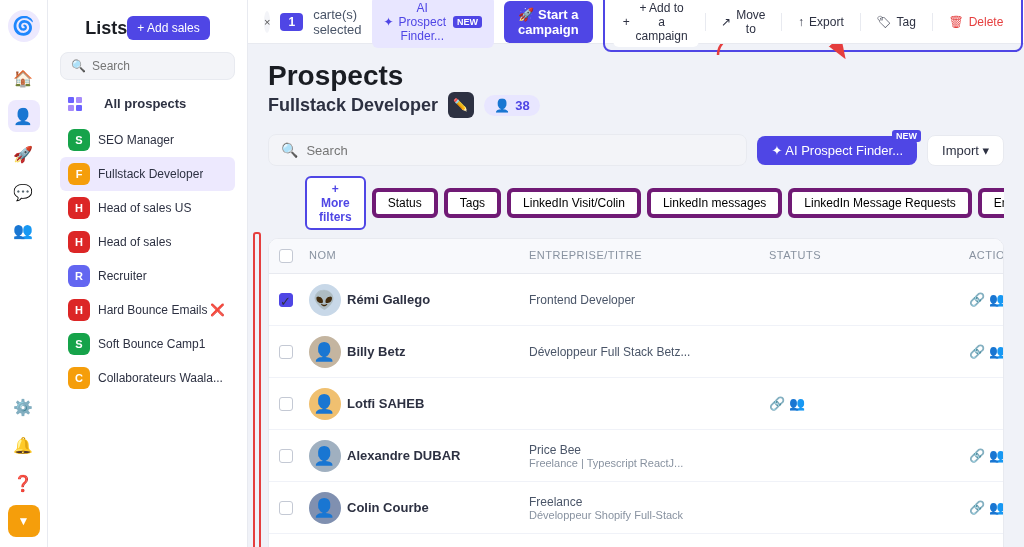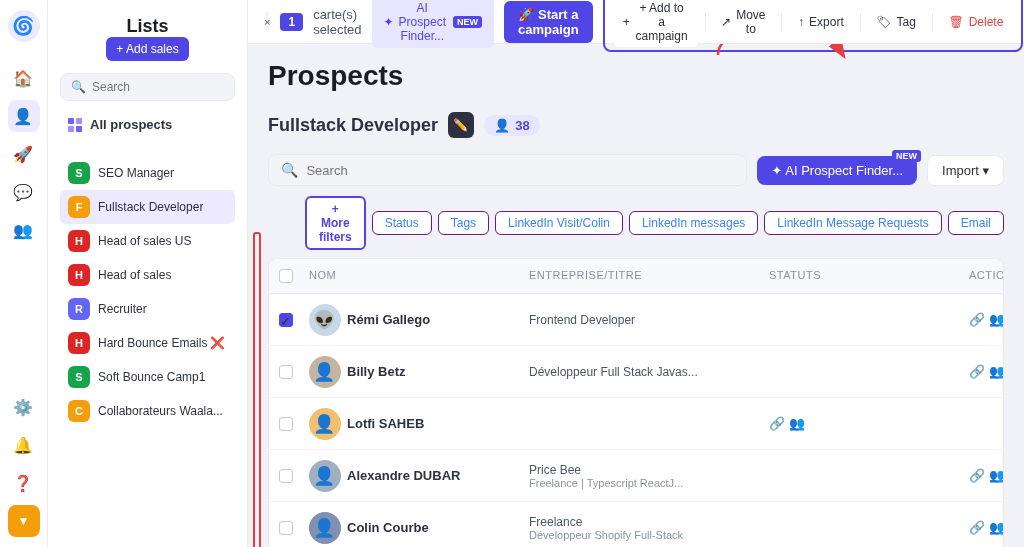--- a/index.html
+++ b/index.html
@@ -10,25 +10,25 @@
       width: 48px; background: #fff; display: flex; flex-direction: column; align-items: center; padding: 10px 0; border-right: 1px solid #e8eaf0; gap: 6px; height: 547px; flex-shrink: 0;
     }
     .nav-icon { width: 32px; height: 32px; display: flex; align-items: center; justify-content: center; border-radius: 8px; cursor: pointer; color: #8892a0; font-size: 16px; }
     .nav-icon.active { background: #ede9fe; color: #6c63ff; }
     .nav-bottom { margin-top: auto; }
 
     
     .lists-panel {
       width: 200px; background: #fff; border-right: 1px solid #e8eaf0; display: flex; flex-direction: column; padding: 16px 12px; height: 547px; flex-shrink: 0; overflow-y: auto;
     }
-    .lists-header { display: flex; align-items: center; justify-content: flex-start; margin-bottom: 12px; flex-direction: column; }
+    .lists-header { display: flex; align-items: center; justify-content: center; margin-bottom: 12px; }
     .lists-title { font-size: 18px; font-weight: 700; color: #1a1d23; }
     .add-list-btn { background: #4f46e5; color: #fff; border: none; border-radius: 6px; padding: 5px 10px; font-size: 12px; cursor: pointer; display: flex; align-items: center; gap: 4px; }
     .search-box { background: #f3f4f8; border: 1px solid #e8eaf0; border-radius: 8px; padding: 6px 10px; font-size: 12px; width: 100%; color: #8892a0; margin-bottom: 10px; display: flex; align-items: center; gap: 6px; }
-    .all-prospects { display: flex; align-items: center; gap: 8px; padding: 6px 8px; border-radius: 6px; cursor: pointer; margin-bottom: 18px; }
+    .all-prospects { display: flex; align-items: center; gap: 22px; padding: 6px 8px; border-radius: 6px; cursor: pointer; margin-bottom: 6px; }
     .grid-icon { display: grid; grid-template-columns: 1fr 1fr; gap: 2px; width: 14px; height: 14px; }
     .grid-dot { background: #6c63ff; border-radius: 1px; }
     .list-item { display: flex; align-items: center; gap: 8px; padding: 6px 8px; border-radius: 6px; cursor: pointer; font-size: 13px; color: #2d3142; }
     .list-item.active { background: #ede9fe; }
     .list-avatar { width: 22px; height: 22px; border-radius: 6px; display: flex; align-items: center; justify-content: center; color: #fff; font-size: 11px; font-weight: 700; flex-shrink: 0; }
     .list-label { font-size: 12px; white-space: nowrap; overflow: hidden; text-overflow: ellipsis; }
 
     
     .main-content { flex: 1; display: flex; flex-direction: column; height: 547px; overflow: hidden; }
 
@@ -40,35 +40,35 @@
     .ai-btn { background: #e8e6ff; color: #4f46e5; border: none; border-radius: 6px; padding: 5px 12px; font-size: 12px; cursor: pointer; display: flex; align-items: center; gap: 5px; }
     .new-badge { background: #4f46e5; color: #fff; border-radius: 3px; padding: 1px 4px; font-size: 9px; font-weight: 700; margin-left: 2px; }
     .start-campaign-btn { background: #4f46e5; color: #fff; border: none; border-radius: 6px; padding: 6px 14px; font-size: 13px; font-weight: 600; cursor: pointer; display: flex; align-items: center; gap: 6px; }
     .action-group { display: flex; align-items: center; gap: 6px; margin-left: auto; border: 2px solid #4f46e5; border-radius: 8px; padding: 3px 8px; }
     .action-btn { background: #fff; color: #2d3142; border: none; border-radius: 6px; padding: 4px 10px; font-size: 12px; cursor: pointer; display: flex; align-items: center; gap: 5px; }
     .action-btn.delete { color: #e53e3e; }
     .action-divider { width: 1px; height: 18px; background: #e8eaf0; }
 
     
     .page-area { flex: 1; padding: 16px 20px; overflow-y: auto; position: relative; }
-    .page-title { font-size: 28px; font-weight: 800; color: #1a1d23; margin-bottom: 20px; }
+    .page-title { font-size: 28px; font-weight: 800; color: #1a1d23; margin-bottom: 0; }
     .page-subtitle { display: flex; align-items: center; gap: 10px; margin-bottom: 16px; }
     .subtitle-text { font-size: 18px; font-weight: 700; color: #2d3142; }
     .edit-btn { width: 26px; height: 26px; background: #2d3142; border-radius: 6px; display: flex; align-items: center; justify-content: center; cursor: pointer; color: #fff; font-size: 12px; }
     .prospect-count { display: flex; align-items: center; gap: 5px; background: #e8e6ff; border-radius: 20px; padding: 3px 10px; font-size: 13px; color: #4f46e5; font-weight: 600; }
 
     
     .search-import-row { display: flex; align-items: center; gap: 10px; margin-bottom: 10px; }
     .main-search { flex: 1; background: #f3f4f8; border: 1px solid #e8eaf0; border-radius: 8px; padding: 7px 12px; font-size: 13px; color: #8892a0; display: flex; align-items: center; gap: 8px; }
     .ai-finder-btn { background: #4f46e5; color: #fff; border: none; border-radius: 8px; padding: 7px 14px; font-size: 13px; cursor: pointer; display: flex; align-items: center; gap: 6px; white-space: nowrap; position: relative; }
     .import-btn { background: #fff; color: #2d3142; border: 1px solid #e8eaf0; border-radius: 8px; padding: 7px 14px; font-size: 13px; cursor: pointer; display: flex; align-items: center; gap: 6px; white-space: nowrap; }
 
     
     .filter-tabs { display: flex; align-items: center; gap: 6px; margin-bottom: 8px; flex-wrap: nowrap; overflow-x: auto; padding-left: 37px; }
-    .filter-tab { background: #fff; color: #3b82f6; border: 1px solid #701a75; border-radius: 6px; padding: 4px 12px; font-size: 12px; cursor: pointer; white-space: nowrap; }
+    .filter-tab { background: #fff; color: #000000; border: 4px solid #701a75; border-radius: 6px; padding: 4px 12px; font-size: 12px; cursor: pointer; white-space: nowrap; }
     .more-filters-btn { background: #fff; color: #4a5568; border: 2px solid #4f46e5; border-radius: 6px; padding: 4px 12px; font-size: 12px; cursor: pointer; display: flex; align-items: center; gap: 5px; color: #4f46e5; font-weight: 600; }
 
     
     .table-wrapper { background: #fff; border-radius: 10px; border: 1px solid #e8eaf0; overflow: hidden; }
     .table-header { display: grid; grid-template-columns: 30px 220px 240px 200px 220px 130px; background: #f8f9fc; border-bottom: 1px solid #e8eaf0; padding: 6px 0; }
     .th { font-size: 11px; font-weight: 400; color: #8892a0; text-transform: uppercase; padding: 4px 10px; letter-spacing: 0.5px; }
     .table-row-el { display: grid; grid-template-columns: 30px 220px 240px 200px 220px 130px; border-bottom: 1px solid #f0f2f8; align-items: center; min-height: 52px; }
     .td { padding: 6px 10px; font-size: 13px; color: #2d3142; display: flex; align-items: center; gap: 6px; }
     .checkbox { width: 14px; height: 14px; border: 1.5px solid #c4c9d4; border-radius: 3px; cursor: pointer; background: #fff; flex-shrink: 0; }
     .checkbox.checked { background: #4f46e5; border-color: #4f46e5; }
@@ -277,21 +277,21 @@
 
       <div class="table-row-el">
         <div class="td">
             <div class="checkbox"></div>
           </div>
         <div class="td">
           <div class="prospect-avatar" style="background:#c4b5a0;font-size:18px;">👤</div>
           <span class="prospect-name">Billy Betz</span>
         </div>
         <div class="td">
-            <div class="company-text">Développeur Full Stack Javas...</div>
+            <div class="company-text">Développeur Full Stack Betz...</div>
           </div>
         <div class="td"></div>
         <div class="td">
           <div class="action-icons">
             <span class="action-icon">🔗</span>
             <span class="action-icon">👥</span>
 
           </div>
         </div>
 

